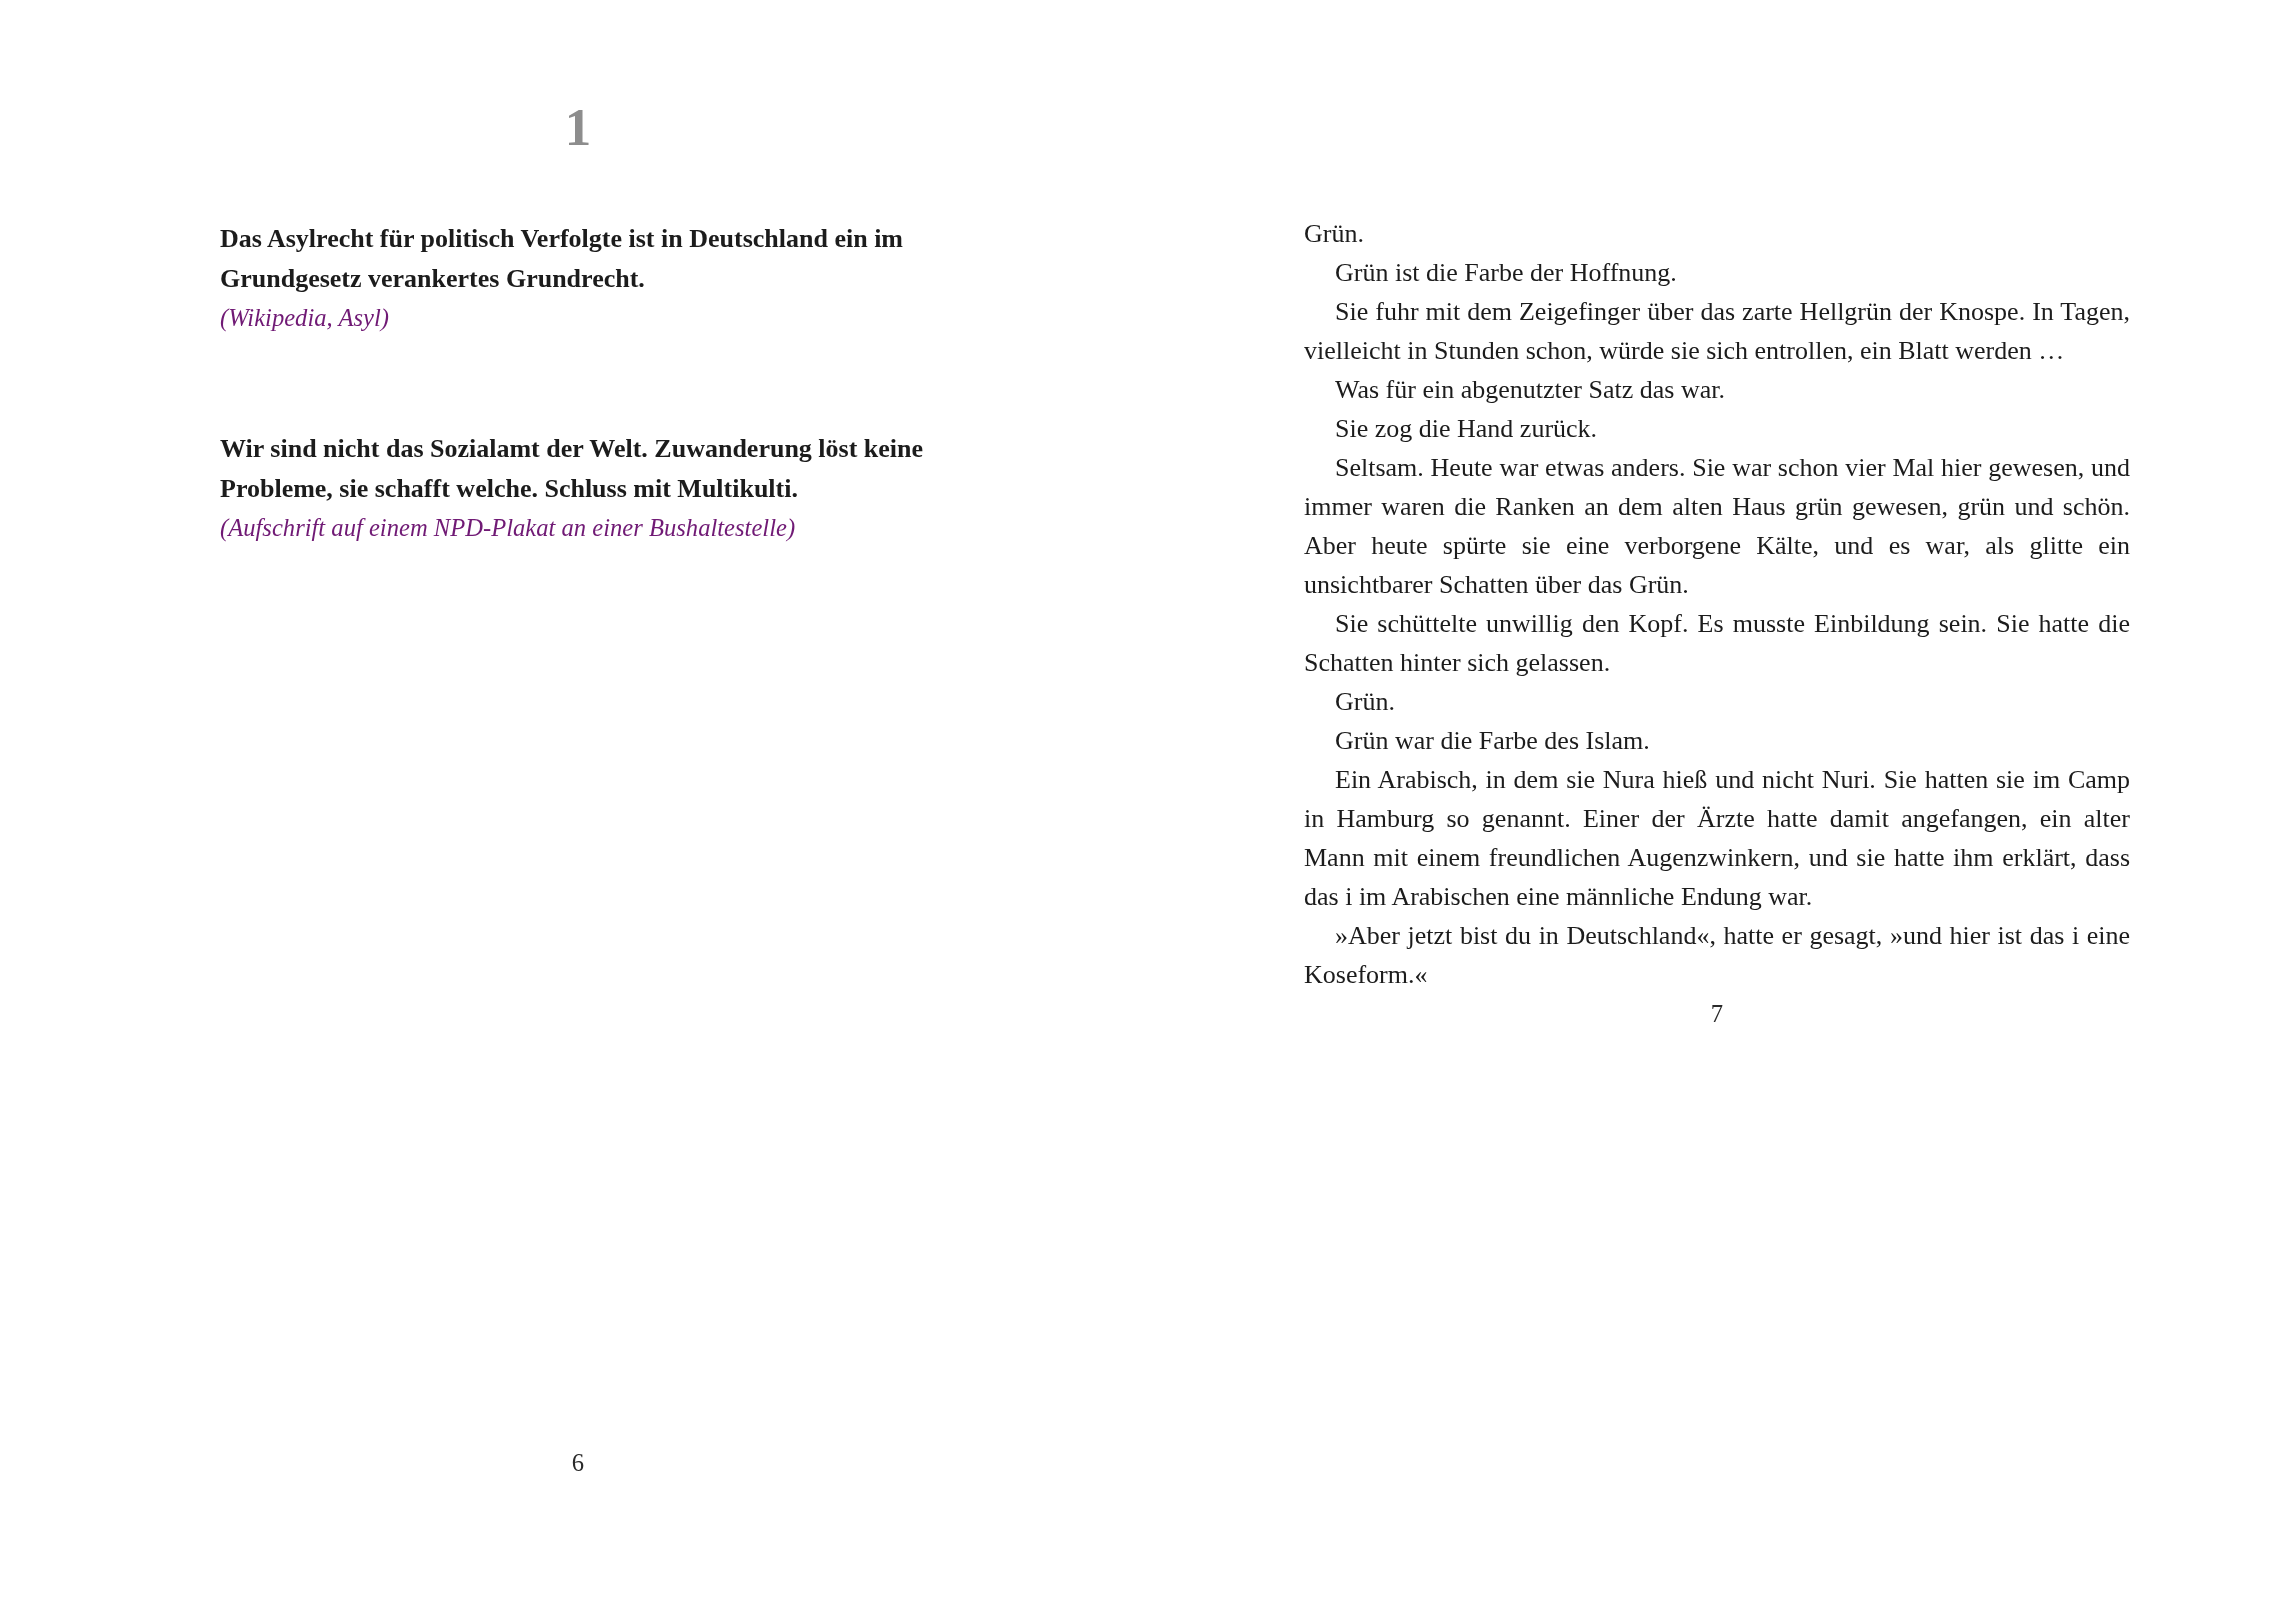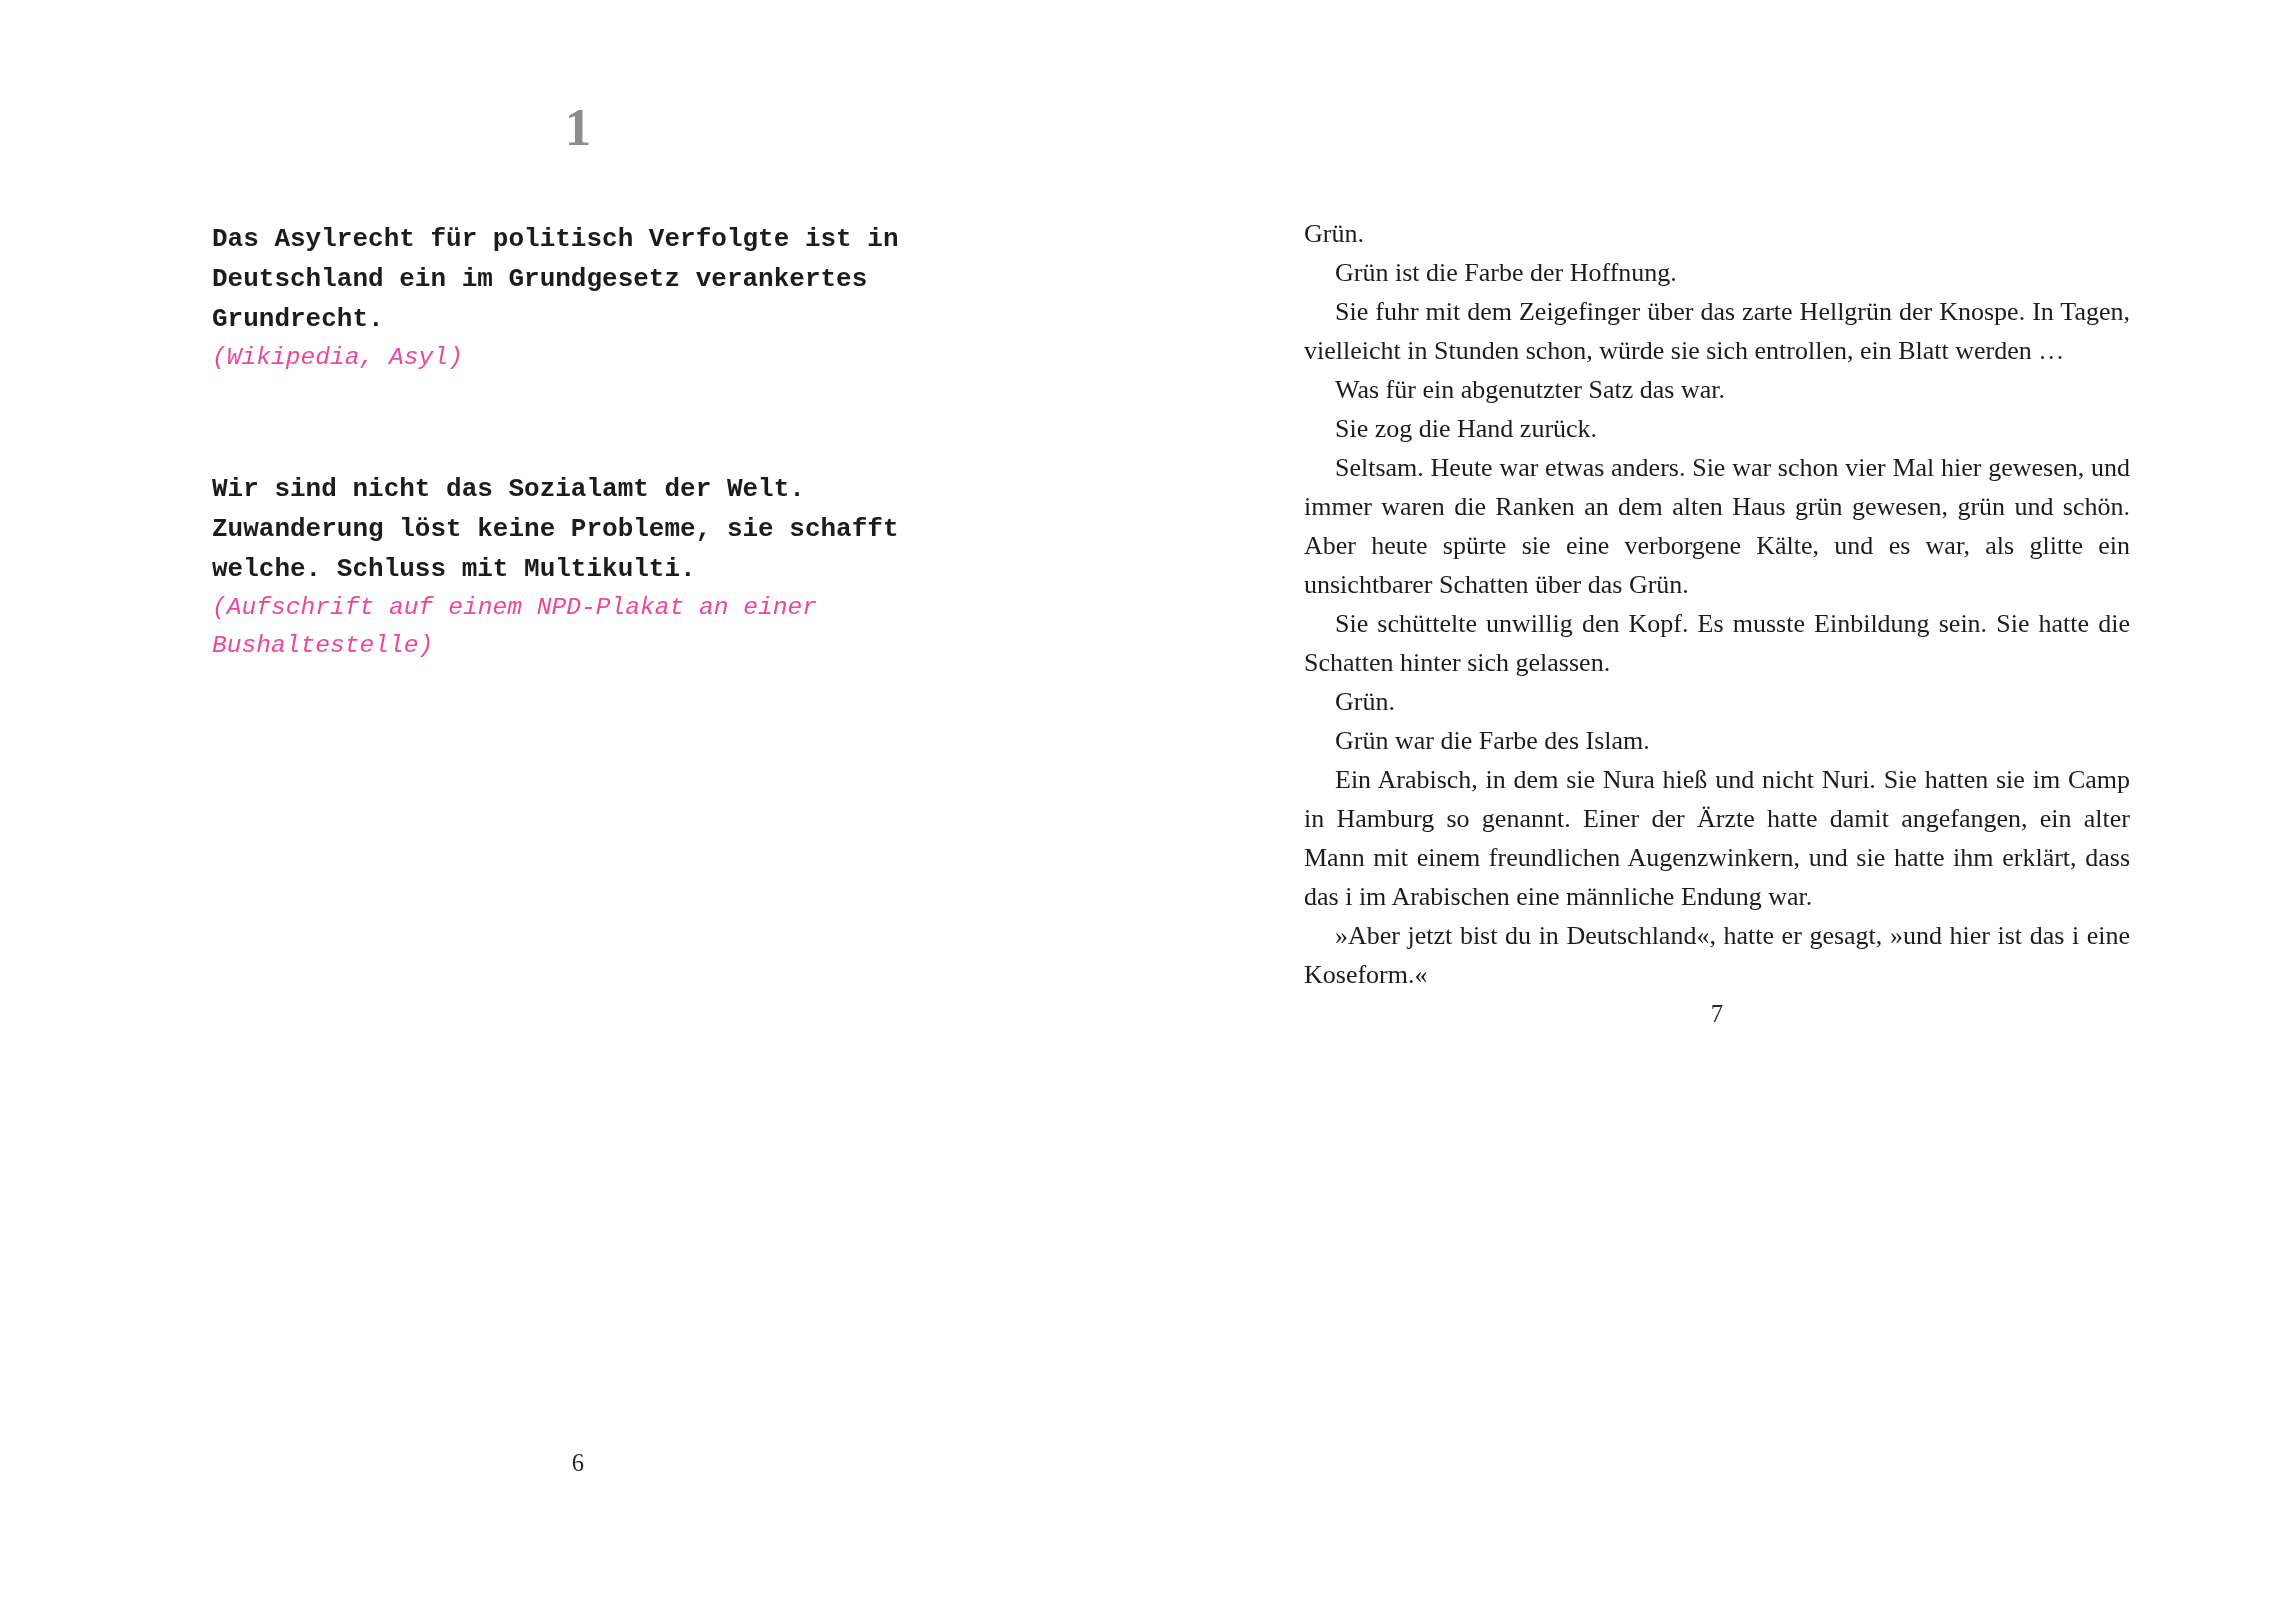--- a/index.html
+++ b/index.html
@@ -28,40 +28,39 @@
     left: 0;
     top: 97px;
     width: 100%;
     text-align: center;
     font-size: 53px;
     font-weight: bold;
     color: #8d8d8d;
   }
   .epigraphs {
     position: absolute;
-    left: 8px;
+    left: 16px;
     top: 219px;
     width: 100%;
-    font-family: Liberation Mono, monospace;
   }
   .epigraph {
     margin: 0 0 92px 0;
   }
   .epigraph-text {
     font-weight: bold;
     font-size: 26px;
     line-height: 40px;
     margin: 0;
   }
   .epigraph-attribution {
     font-style: italic;
     font-size: 24.6px;
     line-height: 38px;
     margin: 0;
-    color: #ec4899;
+    color: #701a75;
   }
   
   .page-right {
     position: absolute;
     left: 1304px;
     top: 0;
     width: 826px;
     height: 1158px;
   }
   .body-text {

